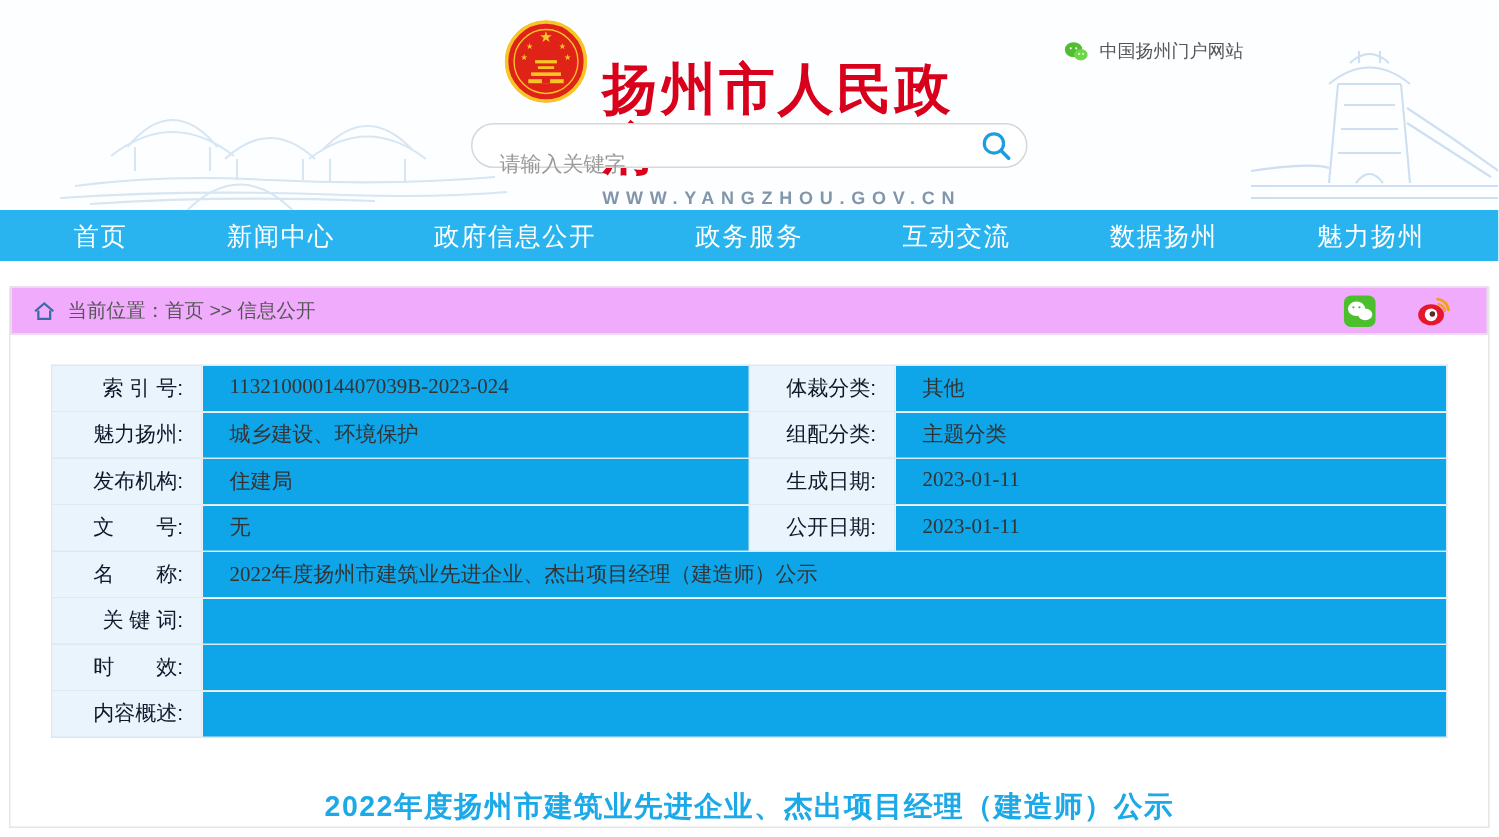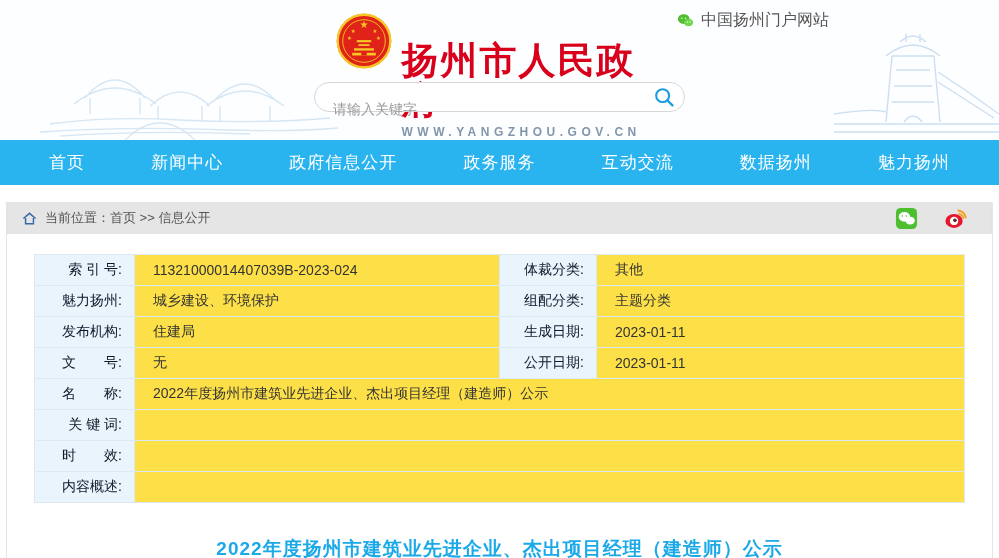--- a/index.html
+++ b/index.html
@@ -4,63 +4,63 @@
 <style>
   * { margin:0; padding:0; box-sizing:border-box; }
   html,body { width:999px; height:558px; overflow:hidden; background:#fff;
               font-family:"Liberation Sans","DejaVu Sans",sans-serif; }
 
   
   .site-header { position:relative; width:999px; height:140px; background:#fdfeff; overflow:hidden; }
   .sketch { position:absolute; bottom:0; opacity:.75; pointer-events:none; }
   .sketch.left { left:30px; }
   .sketch.right { right:0; }
-  .portal-link { position:absolute; top:10px; right:170px; display:flex; align-items:center;
-                 gap:7px; font-size:16px; color:#555; cursor:pointer; }
+  .portal-link { position:absolute; top:26px; right:170px; display:flex; align-items:center;
+                 gap:7px; font-size:12px; color:#555; cursor:pointer; }
   .portal-link svg { width:17px; height:17px; }
   .brand { position:relative; width:330px; margin:12px auto 0; display:flex; align-items:flex-start; gap:9px; }
   .emblem { width:58px; height:58px; flex:0 0 auto; }
   .brand-text { padding-top:3px; }
   .site-name { font-size:37px; font-weight:bold; color:#d9001b; letter-spacing:2px; line-height:40px;
                font-family:"Liberation Serif","DejaVu Serif",serif;margin-top:26px; }
   .site-url { margin-top:4px; font-size:12px; font-weight:bold; color:#8296ab; letter-spacing:4.5px; }
   .search-bar { position:absolute; left:314px; top:82px; width:371px; height:30px;
                 background:#fff; border:1px solid #d7d7d7; border-radius:16px; }
   .search-bar input { position:absolute; left:18px; top:0; width:300px; height:28px; border:none;
                       outline:none; background:transparent; font-size:14px; color:#333;
                       font-family:inherit;margin-top:12px; }
   .search-bar input::placeholder { color:#9a9a9a; }
   .search-btn { position:absolute; right:8px; top:3px; width:24px; height:24px; border:none;
                 background:transparent; cursor:pointer; padding:0; }
   .search-btn svg { width:22px; height:22px; }
 
   
-  .main-nav { width:999px; height:45px; background:#29b3ef; display:flex; align-items:center;
+  .main-nav { width:999px; height:34px; background:#29b3ef; display:flex; align-items:center;
               justify-content:space-around; padding:0 34px;gap:36px; }
   .nav-item { color:#fff; font-size:17px; font-weight:500; text-decoration:none; cursor:pointer;
               letter-spacing:1px; }
 
   
   .content-box { width:987px; margin:17px auto 0; border:1px solid #e6e6e6; border-top:none;
                  background:#fff; min-height:360px; }
-  .breadcrumb-bar { height:32px; background:#e5e5e5; border:1px solid #e2e2e2; display:flex;
+  .breadcrumb-bar { height:32px; background:#f0abfc; border:1px solid #e2e2e2; display:flex;
                     align-items:center; padding:0 14px; font-size:13px; color:#555; }
   .breadcrumb-bar .home-ico { display:inline-flex; margin-right:8px; }
   .breadcrumb-bar .home-ico svg { width:15px; height:15px; }
   .share-icons { margin-left:auto; display:flex; align-items:center; gap:26px; padding-right:10px; }
   .share-icons a { display:inline-flex; width:23px; height:23px; cursor:pointer; }
   .share-icons svg { width:23px; height:23px; }
 
   
   .info-table { width:930px; margin:20px auto 0; border-collapse:collapse; table-layout:fixed;
                 font-size:14px; }
   .info-table td { border:1px solid #dce8f2; height:31px; padding:0 10px; color:#333;
                    white-space:nowrap; overflow:hidden; }
   .info-table td.lbl { background:#e9f4fc; color:#0f172a; text-align:right; padding-right:12px; }
-  .info-table td.val { padding-left:18px; background:#fde047; }
+  .info-table td.val { padding-left:18px; background:#0ea5e9;font-family:Liberation Serif, serif; }
 
   
   .article-title { margin-top:33px; text-align:center; font-size:19px; font-weight:bold;
                    color:#1ba9e8; letter-spacing:1px; }
 </style>
 </head>
 <body>
 
 <div>
 

